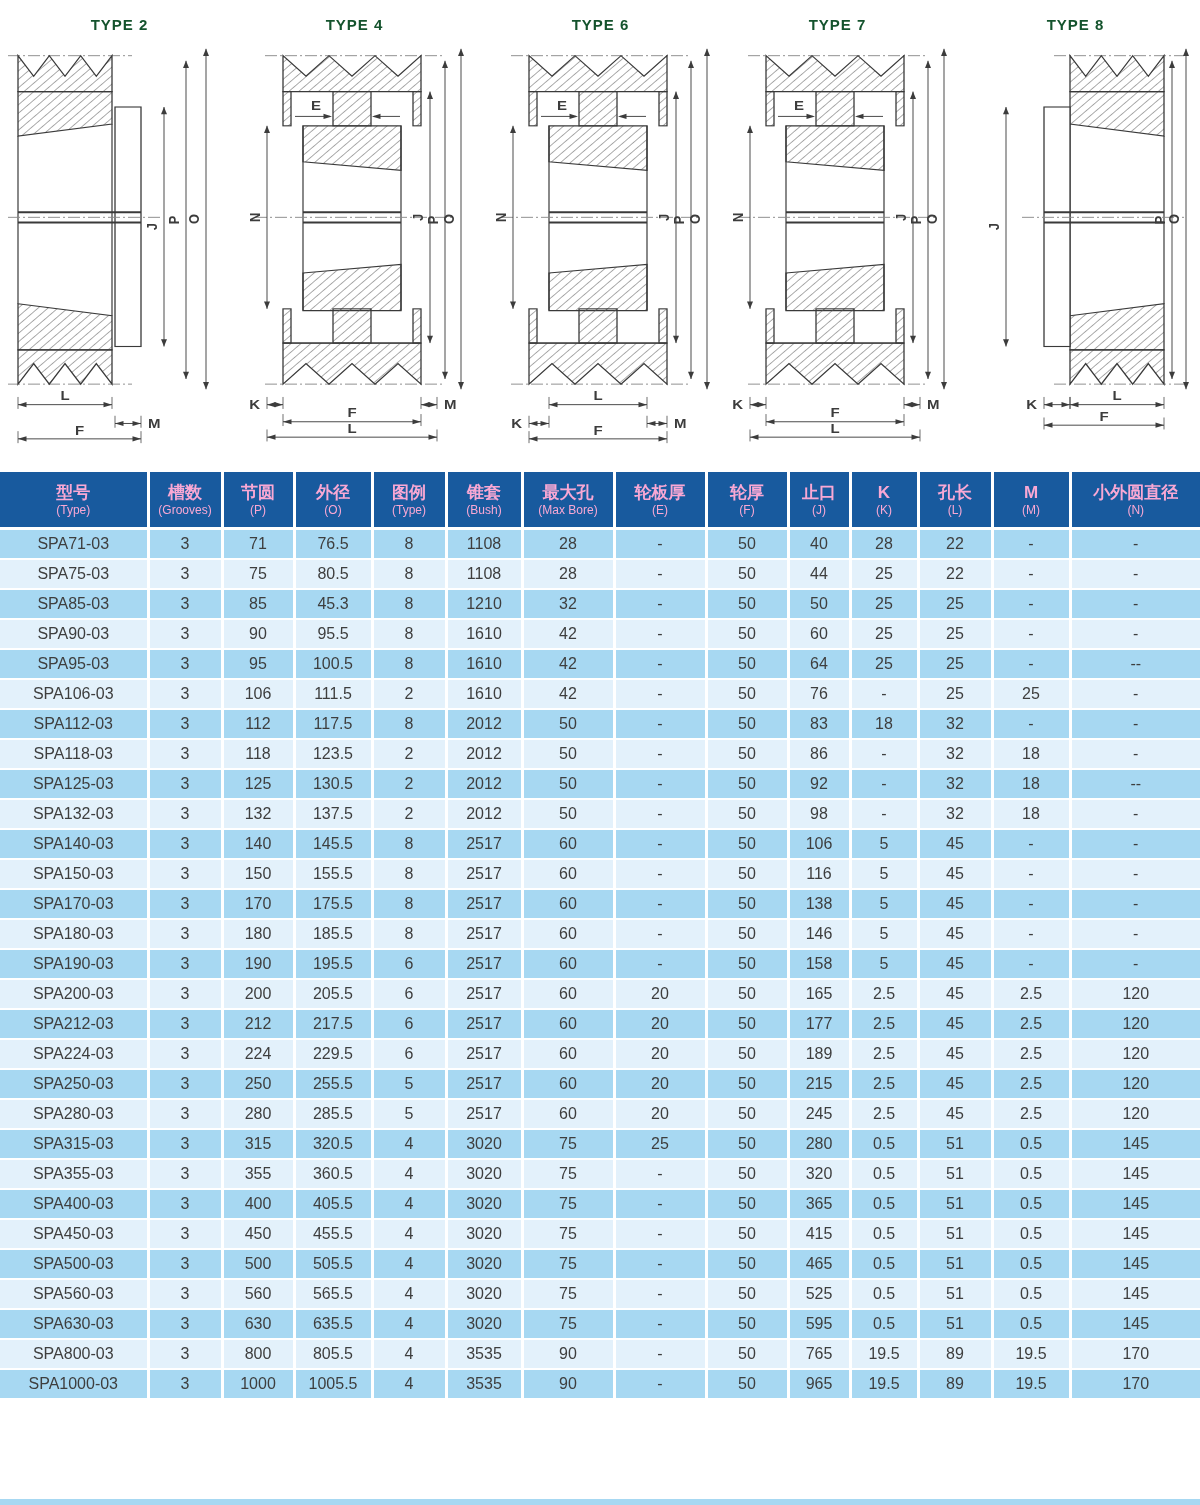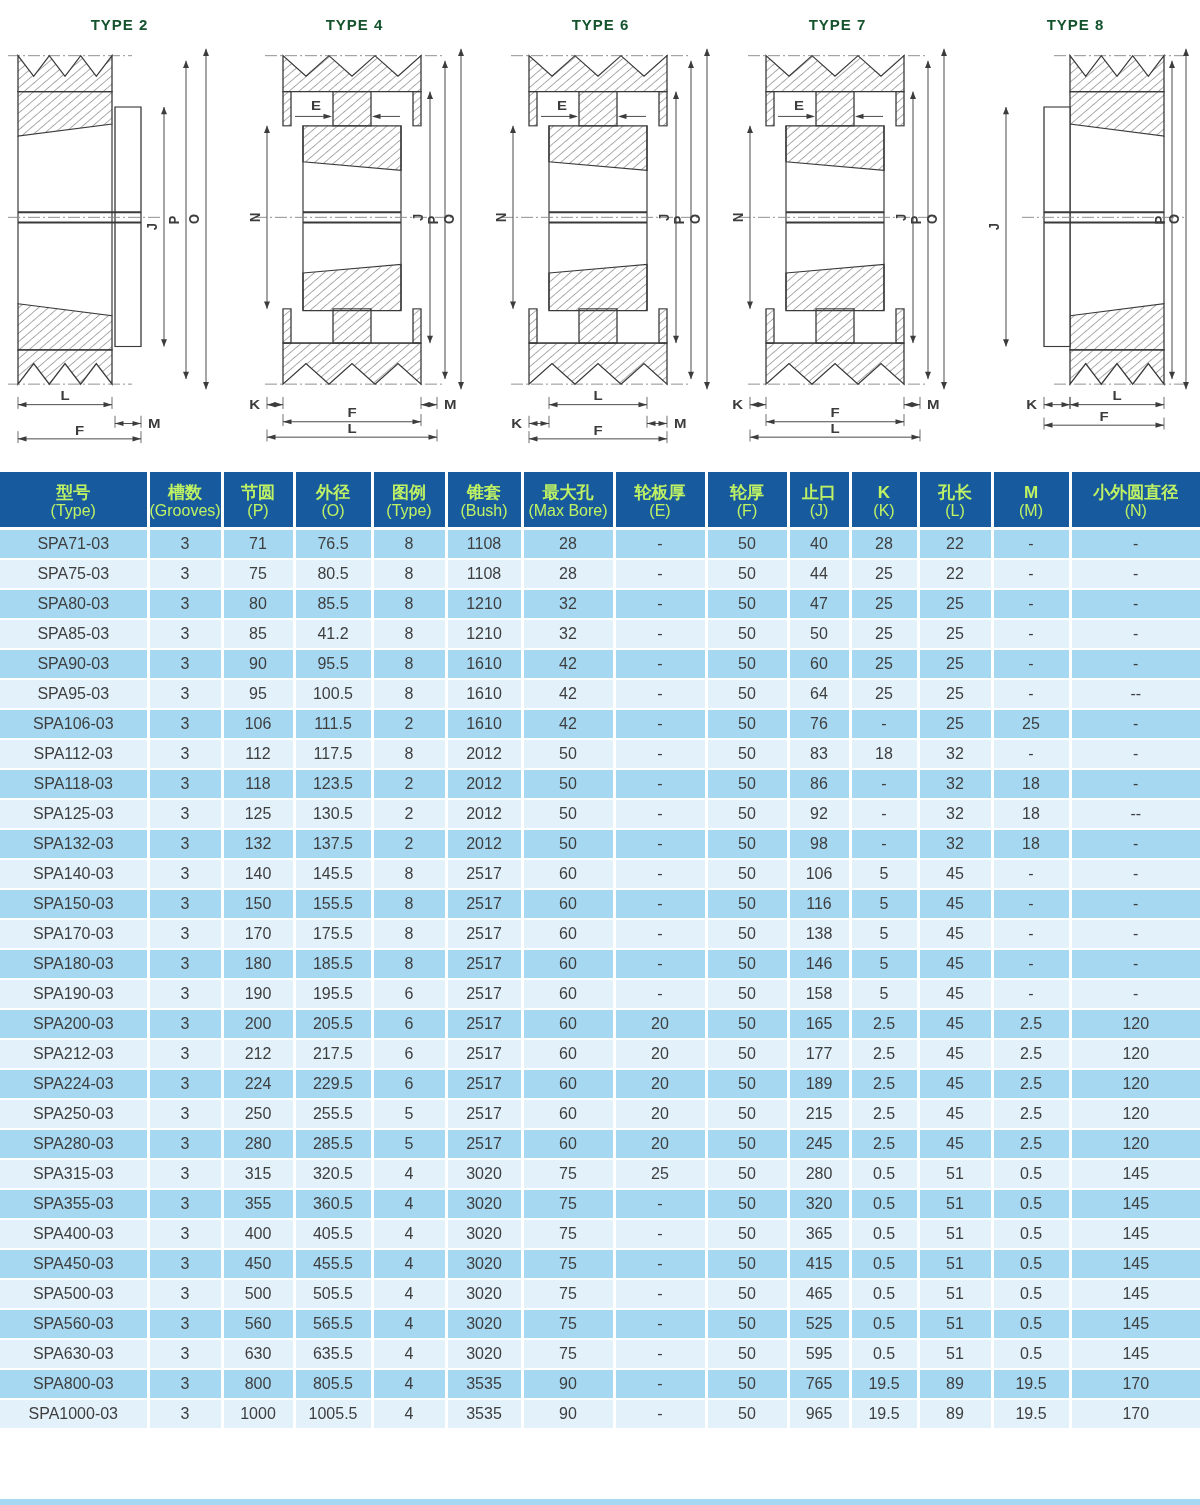--- a/index.html
+++ b/index.html
@@ -8,25 +8,25 @@
   
   #drawings{position:absolute;left:0;top:0;width:1200px;height:470px;}
   .drawing{position:absolute;top:0;width:235px;height:460px;}
   .dtitle{position:absolute;top:16px;left:0;width:100%;text-align:center;
           font-size:15px;font-weight:bold;color:#14532d;letter-spacing:1px;}
   .drawing svg{position:absolute;top:42px;left:0;}
   svg text{font-family:"Liberation Sans",sans-serif;}
   
   #tablewrap{position:absolute;left:0;top:472px;width:1200px;}
   table{border-collapse:collapse;table-layout:fixed;width:1200px;}
-  th{background:#185A9E;color:#bef264;vertical-align:middle;padding:10px 0 9px 0;
+  th{background:#185A9E;color:#f9a8d4;vertical-align:middle;padding:10px 0 9px 0;
      border-right:3px solid #fff;border-bottom:3px solid #fff;}
   th:last-child{border-right:none;}
   .th-zh{font-size:17px;font-weight:bold;line-height:21px;}
-  .th-en{font-size:16px;font-weight:normal;line-height:15px;}
+  .th-en{font-size:12px;font-weight:normal;line-height:15px;}
   td{height:28px;text-align:center;vertical-align:middle;font-size:16px;color:#3E3E3E;
      border-right:3px solid #fff;border-bottom:2px solid #fff;padding:0;overflow:hidden;white-space:nowrap;}
   td:last-child{border-right:none;}
   tbody tr:nth-child(odd) td{background:#A7D8F2;}
   tbody tr:nth-child(even) td{background:#E3F1FB;}
   #bottomstrip{position:absolute;left:0;bottom:0;width:1200px;height:6px;background:#A7D8F2;}
 </style>
 </head>
 <body>
 
@@ -464,40 +464,24 @@
             <td>28</td>
             <td>-</td>
             <td>50</td>
             <td>44</td>
             <td>25</td>
             <td>22</td>
             <td>-</td>
             <td>-</td>
           </tr>
           <tr>
-            <td>SPA80-03</td>
-            <td>3</td>
-            <td>80</td>
-            <td>85.5</td>
-            <td>8</td>
-            <td>1210</td>
-            <td>32</td>
-            <td>-</td>
-            <td>50</td>
-            <td>47</td>
-            <td>25</td>
-            <td>25</td>
-            <td>-</td>
-            <td>-</td>
-          </tr>
-          <tr>
             <td>SPA85-03</td>
             <td>3</td>
             <td>85</td>
-            <td>41.2</td>
+            <td>45.3</td>
             <td>8</td>
             <td>1210</td>
             <td>32</td>
             <td>-</td>
             <td>50</td>
             <td>50</td>
             <td>25</td>
             <td>25</td>
             <td>-</td>
             <td>-</td>

